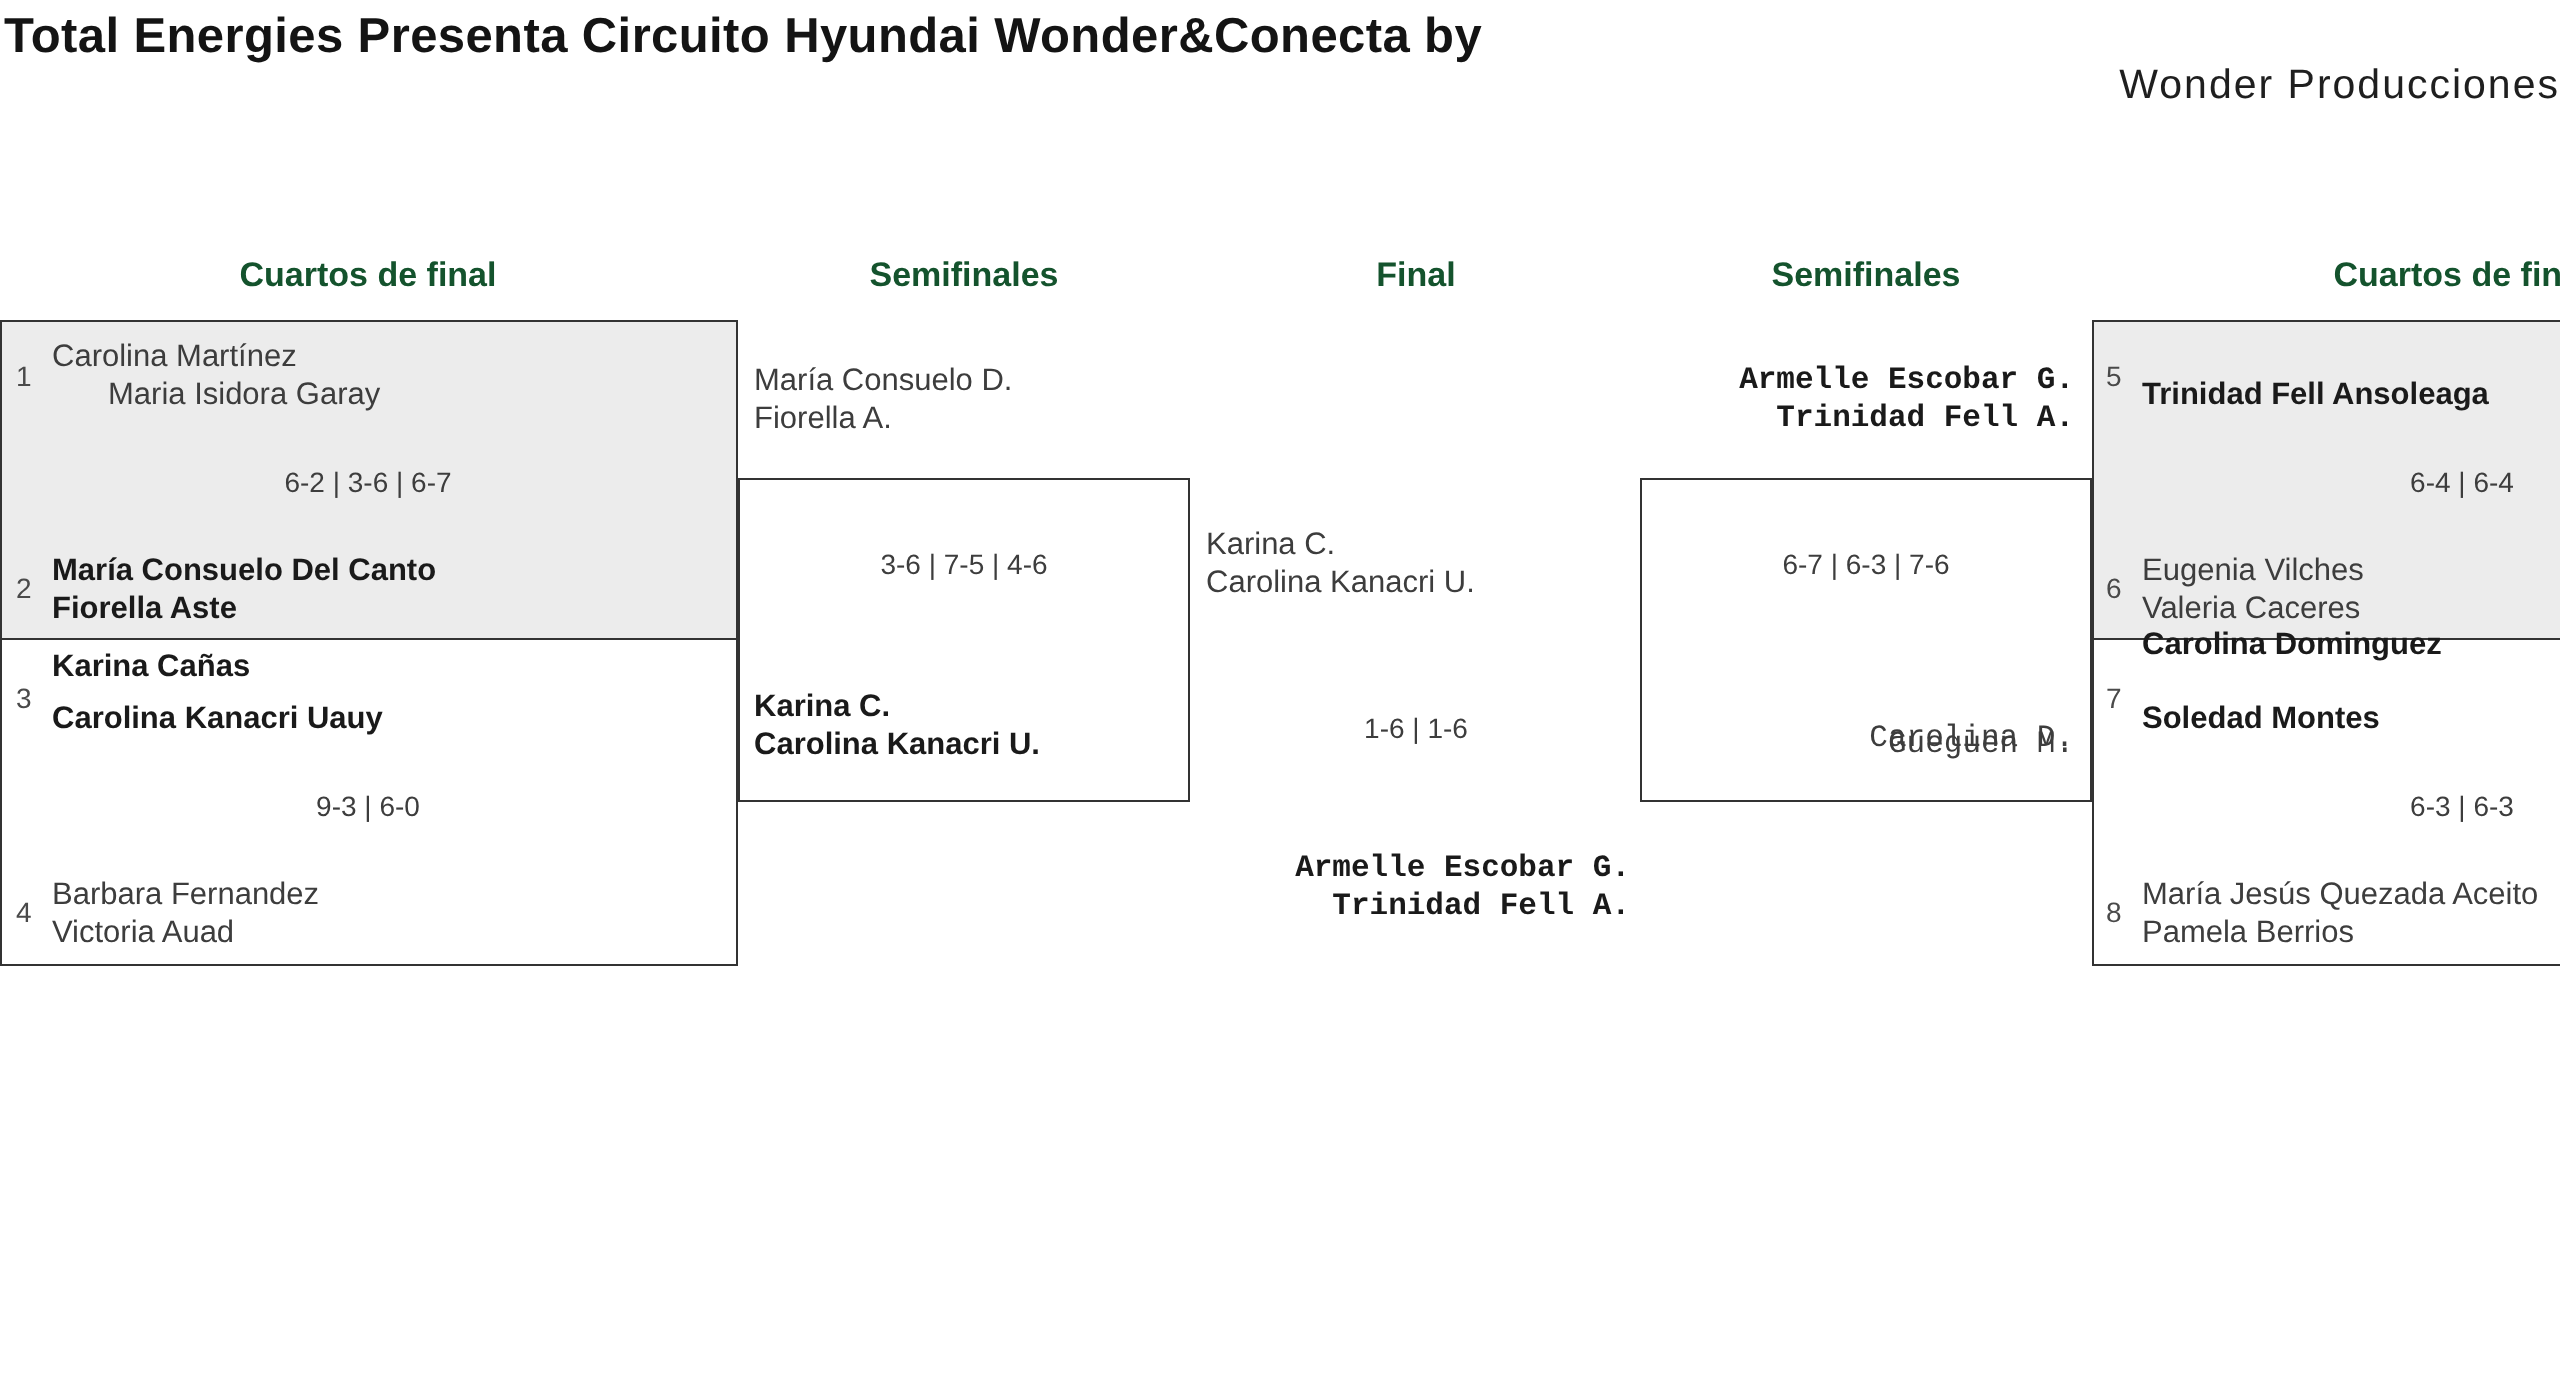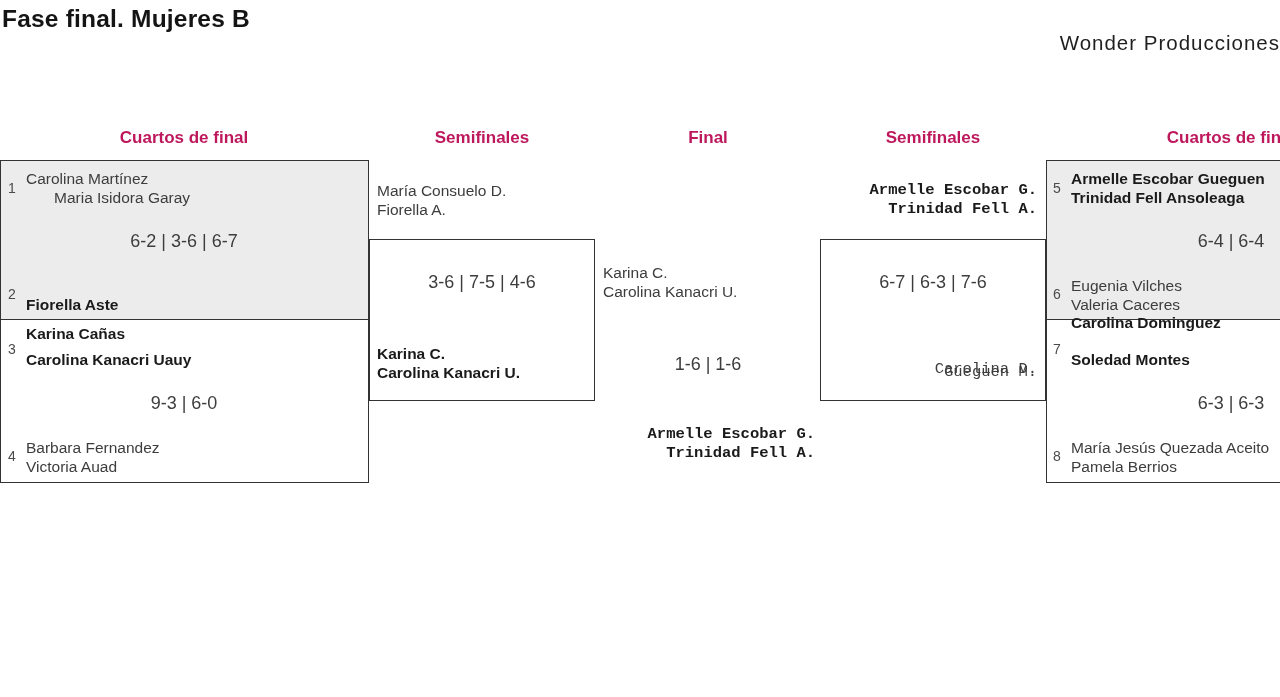--- a/index.html
+++ b/index.html
@@ -3,38 +3,38 @@
 <meta charset="utf-8">
 <style>
   html,body{margin:0;padding:0;background:#fff;}
   .page{position:relative;width:1280px;height:697px;overflow:hidden;background:#ffffff;
         font-family:"Liberation Sans","DejaVu Sans",sans-serif;}
   .title{position:absolute;left:2px;top:2px;font-size:24.5px;line-height:33px;
          font-weight:700;color:#141414;letter-spacing:0.2px;white-space:nowrap;}
   .org{position:absolute;top:31px;right:0px;font-size:20.5px;font-weight:500;
        color:#1f1f1f;letter-spacing:1px;white-space:nowrap;}
   .rh{position:absolute;top:128px;transform:translateX(-50%);font-size:17px;line-height:20px;
-      font-weight:600;color:#be185d;white-space:nowrap;}
+      font-weight:600;color:#14532d;white-space:nowrap;}
   .box{position:absolute;border:1px solid #333333;box-sizing:border-box;background:transparent;}
   .box.fill{background:#ececec;}
   .box.no-top{border-top:none;}
   .t{position:absolute;font-size:15.5px;line-height:19px;color:#3d3d3d;white-space:nowrap;}
   .t.b{font-weight:700;color:#1a1a1a;}
   .t.ra{text-align:right;font-family:Liberation Mono, monospace;}
   .seed{position:absolute;font-size:14px;line-height:16px;color:#4a4a4a;white-space:nowrap;}
-  .score{position:absolute;transform:translateX(-50%);font-size:18px;line-height:18px;
+  .score{position:absolute;transform:translateX(-50%);font-size:14px;line-height:18px;
          color:#3d3d3d;white-space:nowrap;}
 </style>
 </head>
 <body>
 
 <div class="page">
 
   <div class="title">
-    <div>Fase final. Mujeres B</div>
+    <div>Total Energies Presenta Circuito Hyundai Wonder&amp;Conecta by</div>
   </div>
 
   <div class="org">Wonder Producciones</div>
 
   <div class="rh" style="left:184px;">Cuartos de final</div>
   <div class="rh" style="left:482px;">Semifinales</div>
   <div class="rh" style="left:708px;">Final</div>
   <div class="rh" style="left:933px;">Semifinales</div>
   <div class="rh" style="left:1231px;">Cuartos de final</div>
 
@@ -43,20 +43,21 @@
   <div class="box" style="left:369px;top:239px;width:226px;height:162px;"></div>
   <div class="box" style="left:820px;top:239px;width:226px;height:162px;"></div>
   <div class="box fill" style="left:1046px;top:160px;width:369px;height:160px;"></div>
   <div class="box no-top" style="left:1046px;top:320px;width:369px;height:163px;"></div>
 
   <div class="seed" style="left:8px;top:180px;">1</div>
   <div class="t" style="left:26px;top:169px;">Carolina Martínez</div>
   <div class="t" style="left:26px;top:188px;margin-left:28px;">Maria Isidora Garay</div>
   <div class="score" style="left:184px;top:232px;">6-2 | 3-6 | 6-7</div>
   <div class="seed" style="left:8px;top:286px;">2</div>
+  <div class="t b" style="left:26px;top:276px;">María Consuelo Del Canto</div>
   <div class="t b" style="left:26px;top:295px;">Fiorella Aste</div>
 
   <div class="seed" style="left:8px;top:341px;">3</div>
   <div class="t b" style="left:26px;top:324px;">Karina Cañas</div>
   <div class="t b" style="left:26px;top:350px;">Carolina Kanacri Uauy</div>
   <div class="score" style="left:184px;top:394px;">9-3 | 6-0</div>
   <div class="seed" style="left:8px;top:448px;">4</div>
   <div class="t" style="left:26px;top:438px;">Barbara Fernandez</div>
   <div class="t" style="left:26px;top:457px;">Victoria Auad</div>
 
@@ -72,21 +73,20 @@
   <div class="t b ra" style="right:465px;top:425px;">Armelle Escobar G.</div>
   <div class="t b ra" style="right:465px;top:444px;">Trinidad Fell A.</div>
 
   <div class="t b ra" style="right:243px;top:181px;">Armelle Escobar G.</div>
   <div class="t b ra" style="right:243px;top:200px;">Trinidad Fell A.</div>
   <div class="score" style="left:933px;top:273px;">6-7 | 6-3 | 7-6</div>
   <div class="t ra" style="right:243px;top:360px;">Carolina D.</div>
   <div class="t ra" style="right:243px;top:363px;">Gueguen M.</div>
 
   <div class="seed" style="left:1053px;top:180px;">5</div>
-  <div class="t b" style="left:1071px;top:169px;">Armelle Escobar Gueguen</div>
   <div class="t b" style="left:1071px;top:188px;">Trinidad Fell Ansoleaga</div>
   <div class="score" style="left:1231px;top:232px;text-align:center;">6-4 | 6-4</div>
   <div class="seed" style="left:1053px;top:286px;">6</div>
   <div class="t" style="left:1071px;top:276px;">Eugenia Vilches</div>
   <div class="t" style="left:1071px;top:295px;">Valeria Caceres</div>
 
   <div class="seed" style="left:1053px;top:341px;">7</div>
   <div class="t b" style="left:1071px;top:313px;">Carolina Dominguez</div>
   <div class="t b" style="left:1071px;top:350px;">Soledad Montes</div>
   <div class="score" style="left:1231px;top:394px;">6-3 | 6-3</div>

